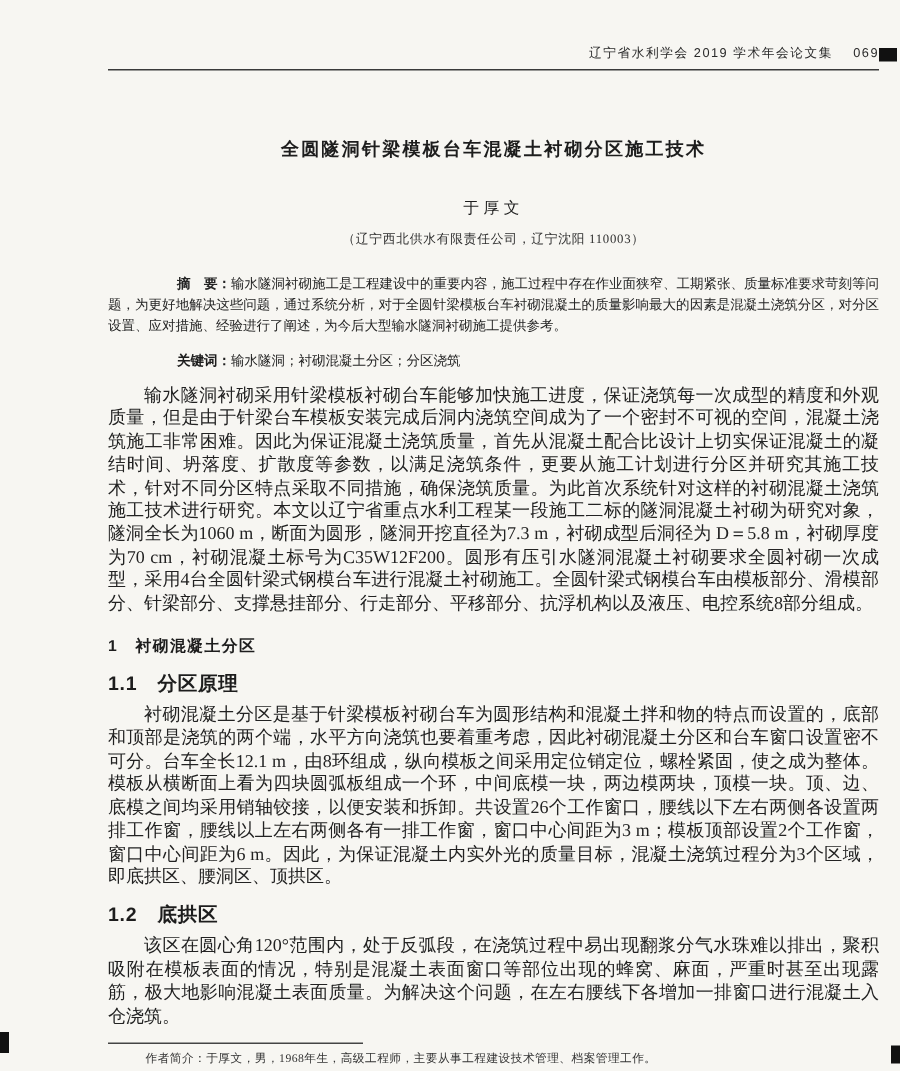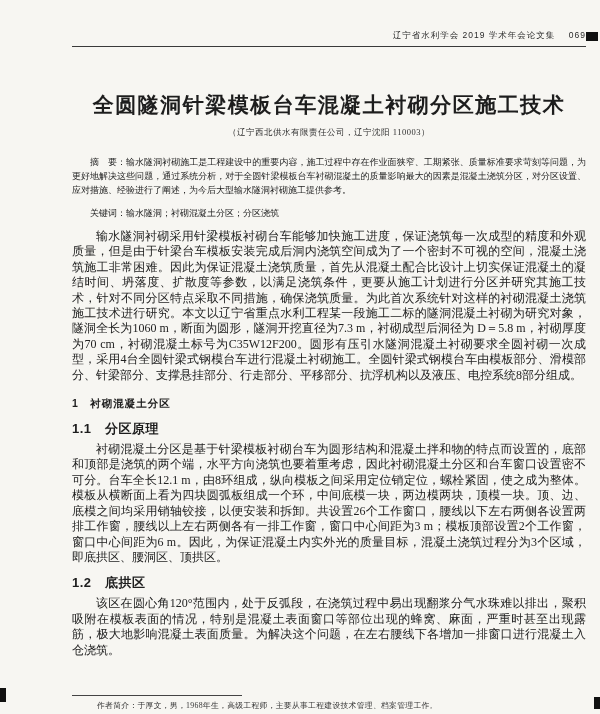--- a/index.html
+++ b/index.html
@@ -36,21 +36,21 @@
     margin:4px 0 0 0;
   }
   .corner-block{
     position:absolute;
     background:#111;
   }
   
   .title{
     margin-top:44px;
     text-align:center;
-    font-size:21px;
+    font-size:12px;
     font-weight:bold;
     letter-spacing:1.5px;
     font-family:"Liberation Sans","DejaVu Sans",sans-serif;
   }
   .author{
     margin-top:24px;
     text-align:center;
     font-size:10.5px;
     letter-spacing:3px;
   }
@@ -69,21 +69,21 @@
     text-align:justify;
     text-indent:2em;
     color:#242424;
   }
   .keywords{
     margin-top:2px;
     font-size:9px;
     line-height:14px;
     text-indent:2em;
   }
-  .lbl{font-weight:normal;}
+  .lbl{font-weight:bold;margin-left:28px;}
   
   .para{
     margin:0;
     font-size:12px;
     line-height:15.4px;
     text-align:justify;
     text-indent:2em;
     color:#222;
   }
   .first-body{margin-top:8px;}
@@ -128,20 +128,21 @@
 
     <div class="header-row">
       <span>辽宁省水利学会 2019 学术年会论文集</span>
       <span>&nbsp;&nbsp;</span>
       <span>069</span>
     </div>
     <hr class="header-rule">
 
     <div class="title">全圆隧洞针梁模板台车混凝土衬砌分区施工技术</div>
 
+    <div class="author">于厚文</div>
 
     <div class="affil">（辽宁西北供水有限责任公司，辽宁沈阳 110003）</div>
 
     <p class="abstract"><b class="lbl">摘　要：</b><span>输水隧洞衬砌施工是工程建设中的重要内容，施工过程中存在作业面狭窄、工期紧张、质量标准要求苛刻等问题，为更好地解决这些问题，通过系统分析，对于全圆针梁模板台车衬砌混凝土的质量影响最大的因素是混凝土浇筑分区，对分区设置、应对措施、经验进行了阐述，为今后大型输水隧洞衬砌施工提供参考。</span></p>
 
     <p class="keywords"><b class="lbl">关键词：</b><span>输水隧洞；衬砌混凝土分区；分区浇筑</span></p>
 
     <p class="para first-body">输水隧洞衬砌采用针梁模板衬砌台车能够加快施工进度，保证浇筑每一次成型的精度和外观质量，但是由于针梁台车模板安装完成后洞内浇筑空间成为了一个密封不可视的空间，混凝土浇筑施工非常困难。因此为保证混凝土浇筑质量，首先从混凝土配合比设计上切实保证混凝土的凝结时间、坍落度、扩散度等参数，以满足浇筑条件，更要从施工计划进行分区并研究其施工技术，针对不同分区特点采取不同措施，确保浇筑质量。为此首次系统针对这样的衬砌混凝土浇筑施工技术进行研究。本文以辽宁省重点水利工程某一段施工二标的隧洞混凝土衬砌为研究对象，隧洞全长为1060 m，断面为圆形，隧洞开挖直径为7.3 m，衬砌成型后洞径为 D＝5.8 m，衬砌厚度为70 cm，衬砌混凝土标号为C35W12F200。圆形有压引水隧洞混凝土衬砌要求全圆衬砌一次成型，采用4台全圆针梁式钢模台车进行混凝土衬砌施工。全圆针梁式钢模台车由模板部分、滑模部分、针梁部分、支撑悬挂部分、行走部分、平移部分、抗浮机构以及液压、电控系统8部分组成。</p>
 
     <div class="sec-h1">1　衬砌混凝土分区</div>

